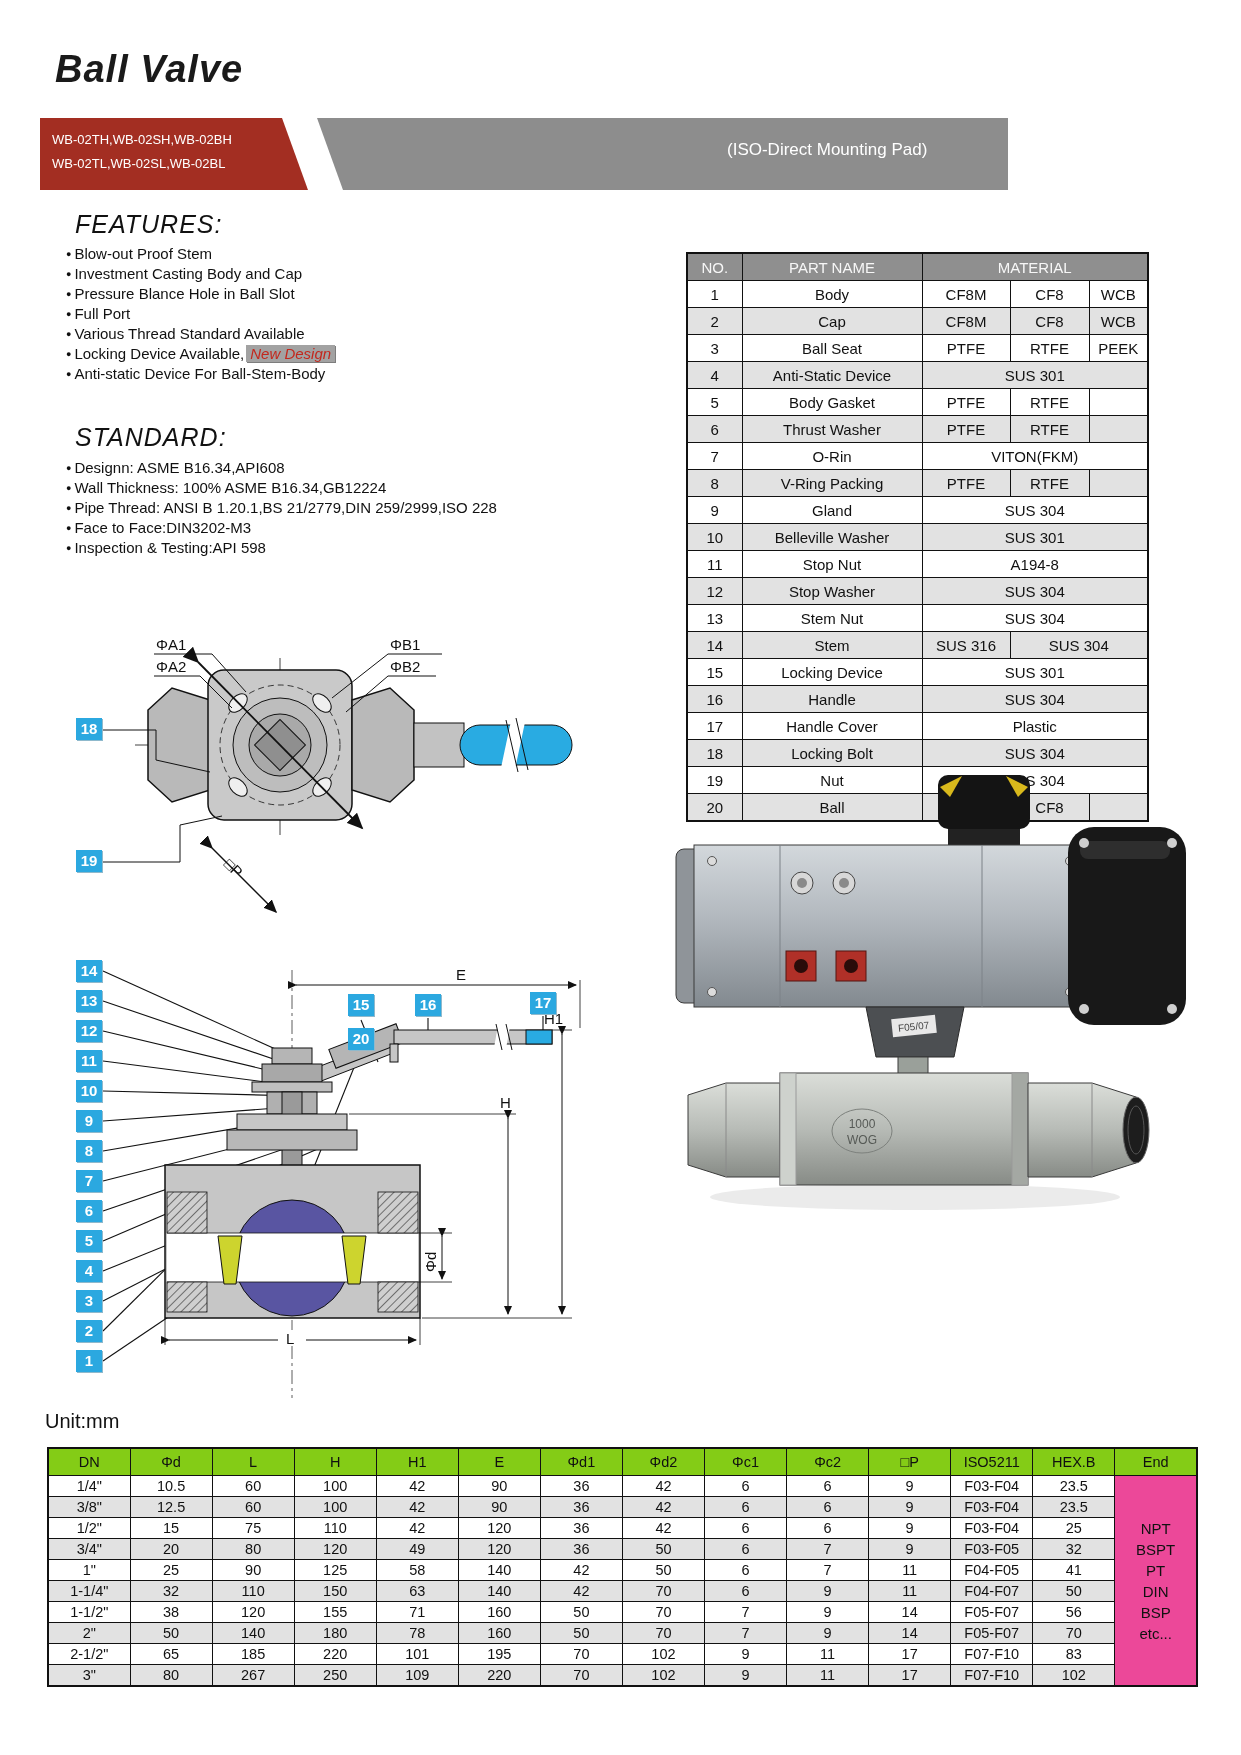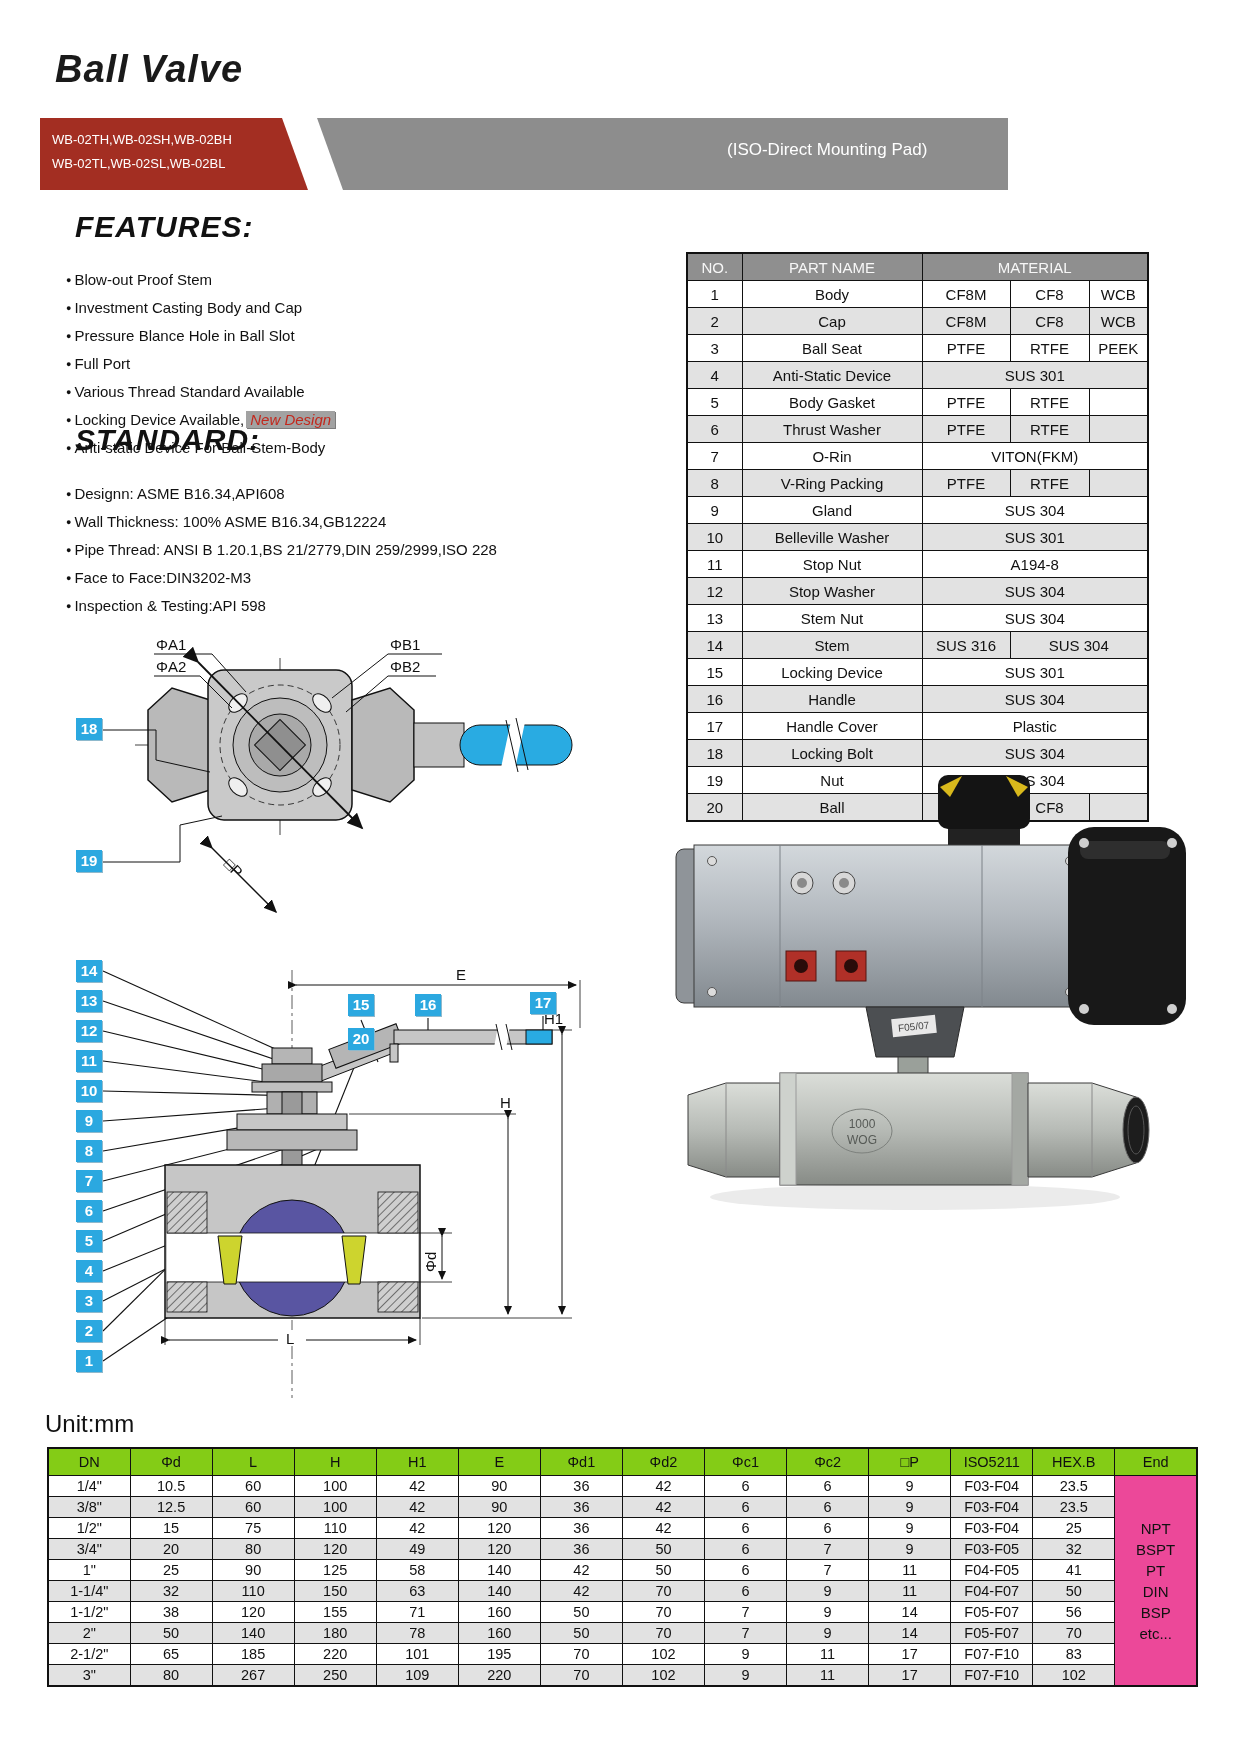--- a/index.html
+++ b/index.html
@@ -9,35 +9,35 @@
   .doc-title{position:absolute;left:55px;top:48px;font-size:38px;font-style:italic;
              font-weight:600;letter-spacing:1px;color:#1a1a1a;}
   .banner-red{position:absolute;left:40px;top:118px;width:310px;height:72px;
               background:var(--red);clip-path:polygon(0 0,242px 0,268px 72px,0 72px);}
   .banner-gray{position:absolute;left:317px;top:118px;width:691px;height:72px;
                background:var(--gray-banner);clip-path:polygon(0 0,691px 0,691px 72px,26px 72px);}
   .models{position:absolute;left:12px;top:10px;color:#fff;font-size:13px;line-height:24px;}
   .prod-main{position:absolute;left:92px;top:8px;color:#fff;font-size:19px;line-height:28px;}
   .prod-note{position:absolute;left:410px;top:22px;color:#fff;font-size:17px;}
   
-  .sec-head{position:absolute;font-size:30px;font-style:italic;font-weight:700;letter-spacing:1px;text-align:right;}
-  .bullets{position:absolute;font-size:15px;line-height:28px;margin-top:22px;}
+  .sec-head{position:absolute;font-size:25px;font-style:italic;font-weight:400;letter-spacing:1px;text-align:right;}
+  .bullets{position:absolute;font-size:15px;line-height:19px;}
   .bullet-item{white-space:nowrap;}
   .bullet{font-size:9px;vertical-align:2px;margin-right:3px;}
   .hl{background:#a2a2a2;color:#c3271c;font-style:italic;padding:0 4px;margin-left:2px;
       box-shadow:1px 1px 0 #7d7d7d;}
   
   table{border-collapse:collapse;padding-left:36px;}
   .parts{position:absolute;left:686px;top:252px;width:461px;table-layout:fixed;
          font-size:15px;border:2px solid #111;}
   .parts th{background:#8f8f8f;color:#f7f7f7;font-weight:400;height:24px;border:1px solid #111;}
   .parts td{border:1px solid #111;text-align:center;height:26px;padding:0;}
   .parts tr.alt td{background:#e2e2e2;}
   
-  .unit-label{position:absolute;left:45px;top:1410px;font-size:24px;}
+  .unit-label{position:absolute;left:45px;top:1410px;font-size:20px;}
   .dims{position:absolute;left:47px;top:1447px;width:1151px;table-layout:fixed;
         font-size:14.5px;border:2px solid #111;}
   .dims th{background:#84cc16;color:#101010;font-weight:400;height:24px;border:1px solid #111;}
   .dims td{border:1px solid #111;text-align:center;height:20px;padding:0;}
   .dims tr.alt td{background:#e2e2e2;}
   .dims td.end-cell{background:#ec4899;font-size:15px;line-height:21px;vertical-align:middle;}
   
   .diagram{position:absolute;}
   .callout{position:absolute;width:26px;height:22px;background:var(--blue);color:#fff;
            font-size:15px;font-weight:bold;text-align:center;line-height:22px;

